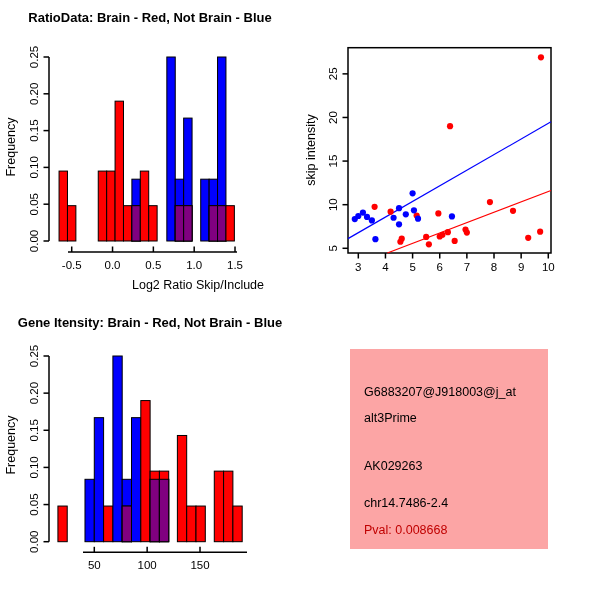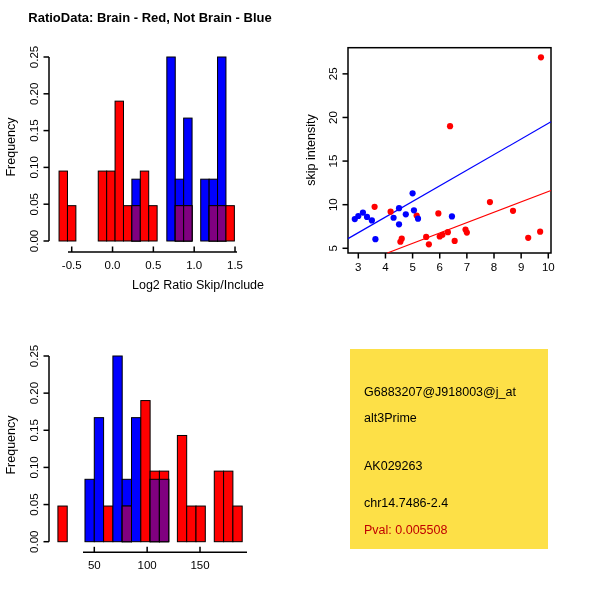--- a/index.html
+++ b/index.html
@@ -234,27 +234,28 @@
         </g>
         <g>
           <text x="38" y="241.7" text-anchor="middle" font-size="11.5" transform="rotate(-90 38 241.7)" fill="#000">0.00</text>
           <text x="38" y="204.56" text-anchor="middle" font-size="11.5" transform="rotate(-90 38 204.56)" fill="#000">0.05</text>
           <text x="38" y="167.42" text-anchor="middle" font-size="11.5" transform="rotate(-90 38 167.42)" fill="#000">0.10</text>
           <text x="38" y="130.28" text-anchor="middle" font-size="11.5" transform="rotate(-90 38 130.28)" fill="#000">0.15</text>
           <text x="38" y="93.13999999999999" text-anchor="middle" font-size="11.5" transform="rotate(-90 38 93.13999999999999)" fill="#000">0.20</text>
           <text x="38" y="56" text-anchor="middle" font-size="11.5" transform="rotate(-90 38 56)" fill="#000">0.25</text>
         </g>
       </svg>
+    <div class="chart-title">Gene Itensity: Brain - Red, Not Brain - Blue</div>
     <div class="xlab">Intensity</div>
     <div class="ylab" style="left:11px;top:145px;">Frequency</div>
   </div>
 
   <div class="panel" id="panel-br">
-    <div class="info-box" id="info-box" style="background: #fde047;">
+    <div class="info-box" id="info-box" style="background: #fca5a5;">
       <div class="info-line l0" style="color: rgb(0, 0, 0);">G6883207@J918003@j_at</div>
       <div class="info-line l1" style="color: rgb(0, 0, 0);">alt3Prime</div>
       <div class="info-line l2" style="color: rgb(0, 0, 0);">AK029263</div>
       <div class="info-line l3" style="color: rgb(0, 0, 0);">chr14.7486-2.4</div>
-      <div class="info-line l4" style="color: rgb(192, 0, 0);">Pval: 0.005508</div>
+      <div class="info-line l4" style="color: rgb(192, 0, 0);">Pval: 0.008668</div>
     </div>
   </div>
 
 </div>
 
 </body></html>

